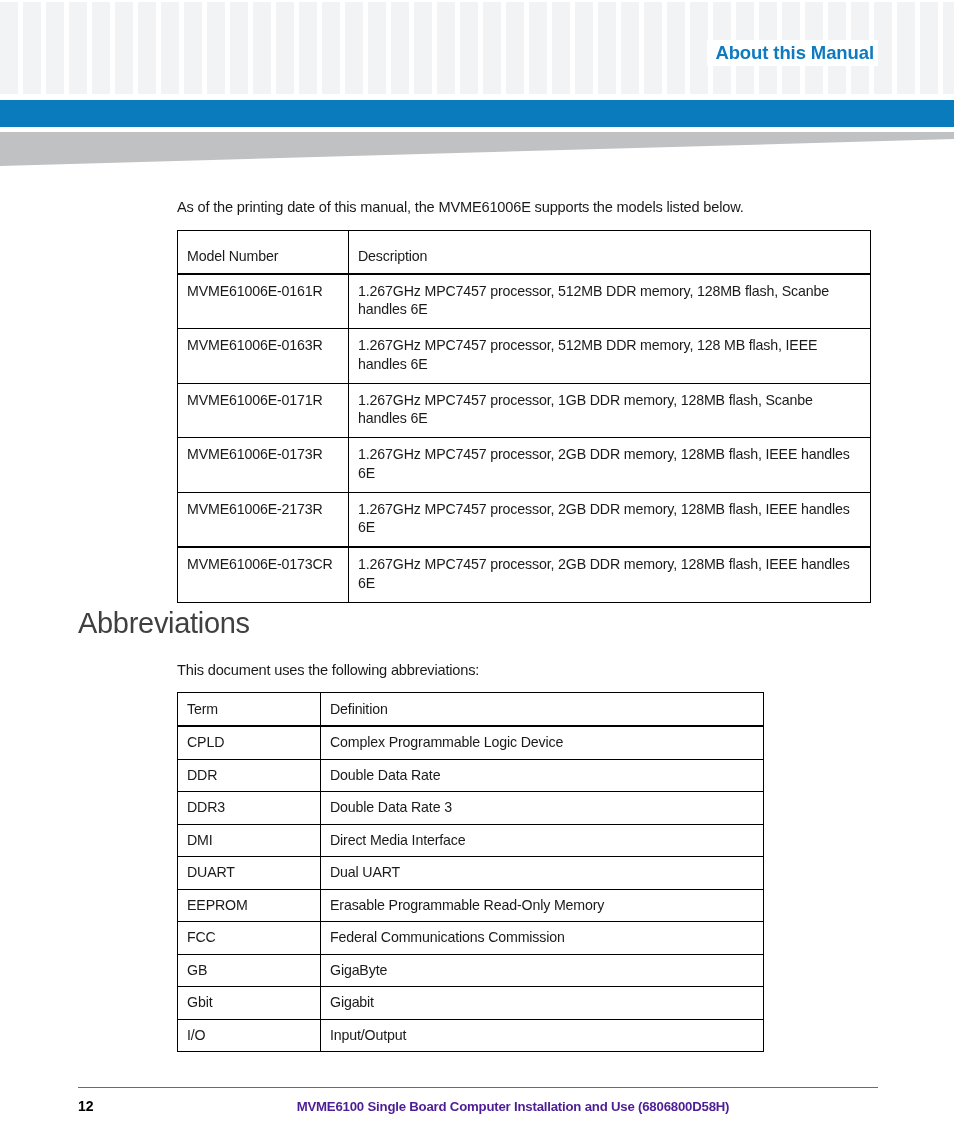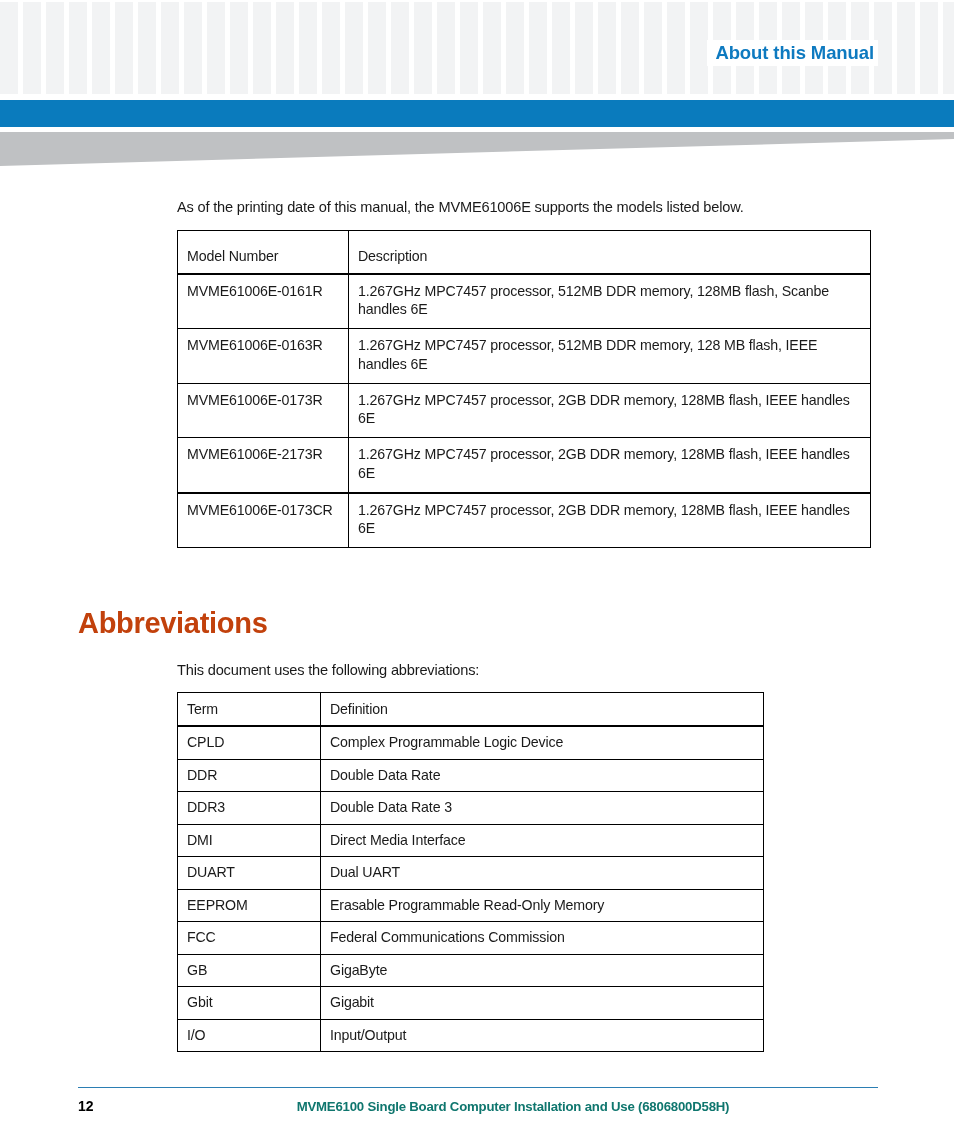--- a/index.html
+++ b/index.html
@@ -124,22 +124,22 @@
   .models-table tr.thick-top td {
     border-top: 2.5px solid #000000;
   }
 
   
   .section-heading {
     position: absolute;
     left: 78px;
     top: 424px;
     font-size: 29px;
-    font-weight: bold;
-    color: #c2410c;
+    font-weight: normal;
+    color: #404040;
     letter-spacing: -0.3px;
     line-height: 1;
   }
   .abbrev-intro {
     position: absolute;
     left: 177px;
     top: 481px;
     font-size: 14.6px;
     color: #1a1a1a;
     letter-spacing: -0.18px;
@@ -192,21 +192,21 @@
     color: #000000;
   }
   .footer-doc-title {
     position: absolute;
     left: 0;
     top: 1099px;
     width: 954px;
     text-align: center;
     font-size: 13.2px;
     font-weight: bold;
-    color: #0f766e;
+    color: #4c1d95;
     letter-spacing: -0.2px;
     padding-left: 72px;
   }
 </style>
 </head>
 <body>
 
 <div class="page-header">
   <div class="checker-grid"></div>
   <div class="header-title">About this Manual</div>
@@ -238,20 +238,24 @@
     <tbody>
       <tr>
         <td>MVME61006E-0161R</td>
         <td>1.267GHz MPC7457 processor, 512MB DDR memory, 128MB flash, Scanbe handles 6E</td>
       </tr>
       <tr>
         <td>MVME61006E-0163R</td>
         <td>1.267GHz MPC7457 processor, 512MB DDR memory, 128 MB flash, IEEE handles 6E</td>
       </tr>
       <tr>
+        <td>MVME61006E-0171R</td>
+        <td>1.267GHz MPC7457 processor, 1GB DDR memory, 128MB flash, Scanbe handles 6E</td>
+      </tr>
+      <tr>
         <td>MVME61006E-0173R</td>
         <td>1.267GHz MPC7457 processor, 2GB DDR memory, 128MB flash, IEEE handles 6E</td>
       </tr>
       <tr>
         <td>MVME61006E-2173R</td>
         <td>1.267GHz MPC7457 processor, 2GB DDR memory, 128MB flash, IEEE handles 6E</td>
       </tr>
       <tr class="thick-top">
         <td>MVME61006E-0173CR</td>
         <td>1.267GHz MPC7457 processor, 2GB DDR memory, 128MB flash, IEEE handles 6E</td>

